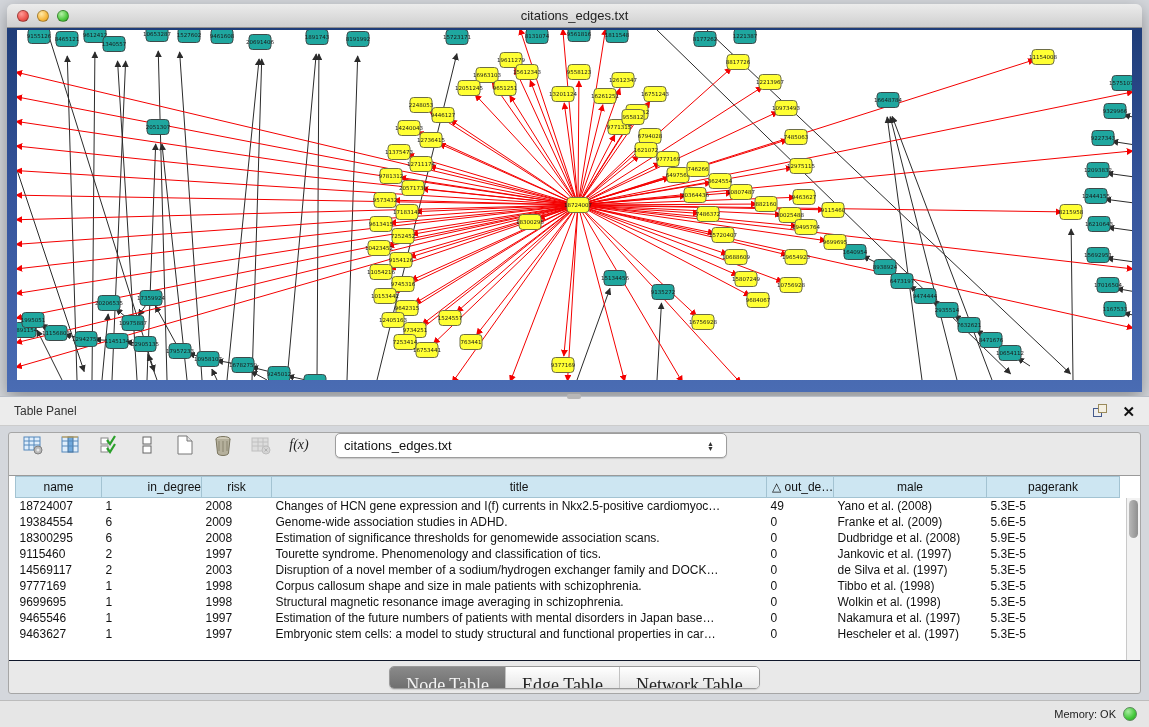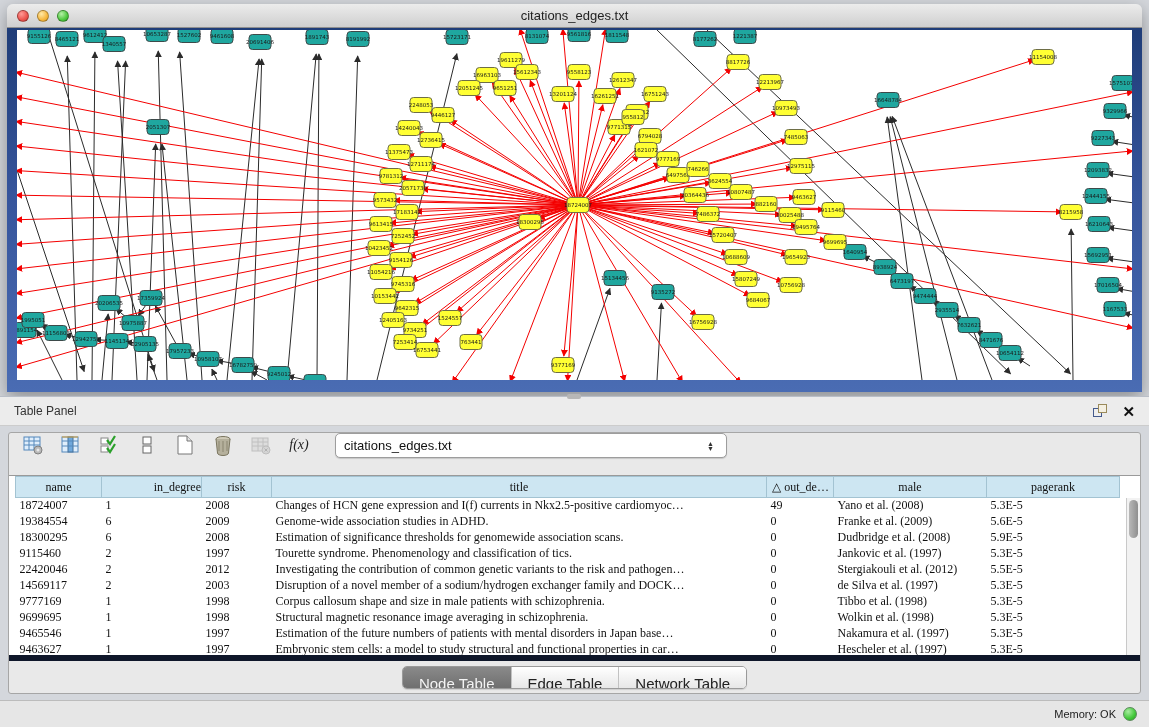--- a/index.html
+++ b/index.html
@@ -45,36 +45,36 @@
   .tb-icon { width:24px; height:24px; display:flex; align-items:center; justify-content:center; }
   .fx { font-size:14px; font-style:italic; color:#222; font-family:"Liberation Serif",serif; }
   .combo { margin-left:10px; width:392px; height:25px; background:#fff;
     border:1px solid #9d9d9d; border-radius:5px; box-shadow:0 1px 1px rgba(0,0,0,.15);
     display:flex; align-items:center; font-size:13px; color:#111; padding:0 8px; }
   .combo .cval { flex:1; }
   .combo .stepper { display:flex; flex-direction:column; align-items:center;
     font-size:7px; line-height:5px; color:#333; padding-right:4px; }
 
   .tablewrap { position:relative; height:186px; background:#fff;
-    border-top:1px solid #9a9a9a; border-bottom:6px solid #0f172a; overflow:hidden;font-family:Liberation Serif, serif; }
+    border-top:1px solid #9a9a9a; border-bottom:1px solid #0f172a; overflow:hidden; }
   table { border-collapse:collapse; table-layout:fixed; width:1104px; margin-left:6px; }
   th { background:#cde6f2; border:1px solid #a3c3d2; font-weight:normal;
     font-size:12px; color:#111; height:21px; overflow:hidden; white-space:nowrap; }
   td { font-size:12px; color:#111; height:16px; padding:0 4px; overflow:hidden;
     white-space:nowrap; }
   .vscroll { position:absolute; right:0; top:22px; bottom:0; width:14px;
     background:#f2f2f2; border-left:1px solid #c9c9c9; }
   .vthumb { margin:2px auto; width:9px; height:38px; border-radius:5px;
     background:linear-gradient(90deg,#b8b8b8,#8f8f8f); }
 
   .seg-row { height:32px; display:flex; align-items:center; justify-content:center; }
   .seg { display:flex; border:1px solid #9a9a9a; border-radius:5px; overflow:hidden;
     box-shadow:0 1px 1px rgba(0,0,0,.12); }
-  .seg button { border:none; outline:none; height:21px; padding:8px 16px; font-size:15px;
-    font-family:Liberation Sans, sans-serif; background:linear-gradient(#ffffff,#e7e7e7);
+  .seg button { border:none; outline:none; height:21px; padding:8px 16px; font-size:18px;
+    font-family:Liberation Serif, serif; background:linear-gradient(#ffffff,#e7e7e7);
     color:#222; border-left:1px solid #c2c2c2; cursor:default; }
   .seg button:first-child { border-left:none; }
   .seg button.sel { background:linear-gradient(#8a8a8a,#6f6f6f); color:#f4f4f4; }
 
   .statusbar { position:absolute; left:0; bottom:0; width:1149px; height:27px;
     background:#e6e6e6; border-top:1px solid #bcbcbc;
     display:flex; align-items:center; justify-content:flex-end; gap:7px; padding-right:12px; }
   .mem-label { font-size:11px; color:#222; }
   .mem-dot { width:14px; height:14px; border-radius:50%;
     background:radial-gradient(circle at 35% 30%, #a8eca0, #41c838 60%, #2a9a22);
@@ -878,29 +878,20 @@
             <tr>
               <td>9115460</td>
               <td>2</td>
               <td>1997</td>
               <td>Tourette syndrome. Phenomenology and classification of tics.</td>
               <td>0</td>
               <td>Jankovic et al. (1997)</td>
               <td>5.3E-5</td>
             </tr>
             <tr>
-              <td>22420046</td>
-              <td>2</td>
-              <td>2012</td>
-              <td>Investigating the contribution of common genetic variants to the risk and pathogen…</td>
-              <td>0</td>
-              <td>Stergiakouli et al. (2012)</td>
-              <td>5.5E-5</td>
-            </tr>
-            <tr>
               <td>14569117</td>
               <td>2</td>
               <td>2003</td>
               <td>Disruption of a novel member of a sodium/hydrogen exchanger family and DOCK…</td>
               <td>0</td>
               <td>de Silva et al. (1997)</td>
               <td>5.3E-5</td>
             </tr>
             <tr>
               <td>9777169</td>

